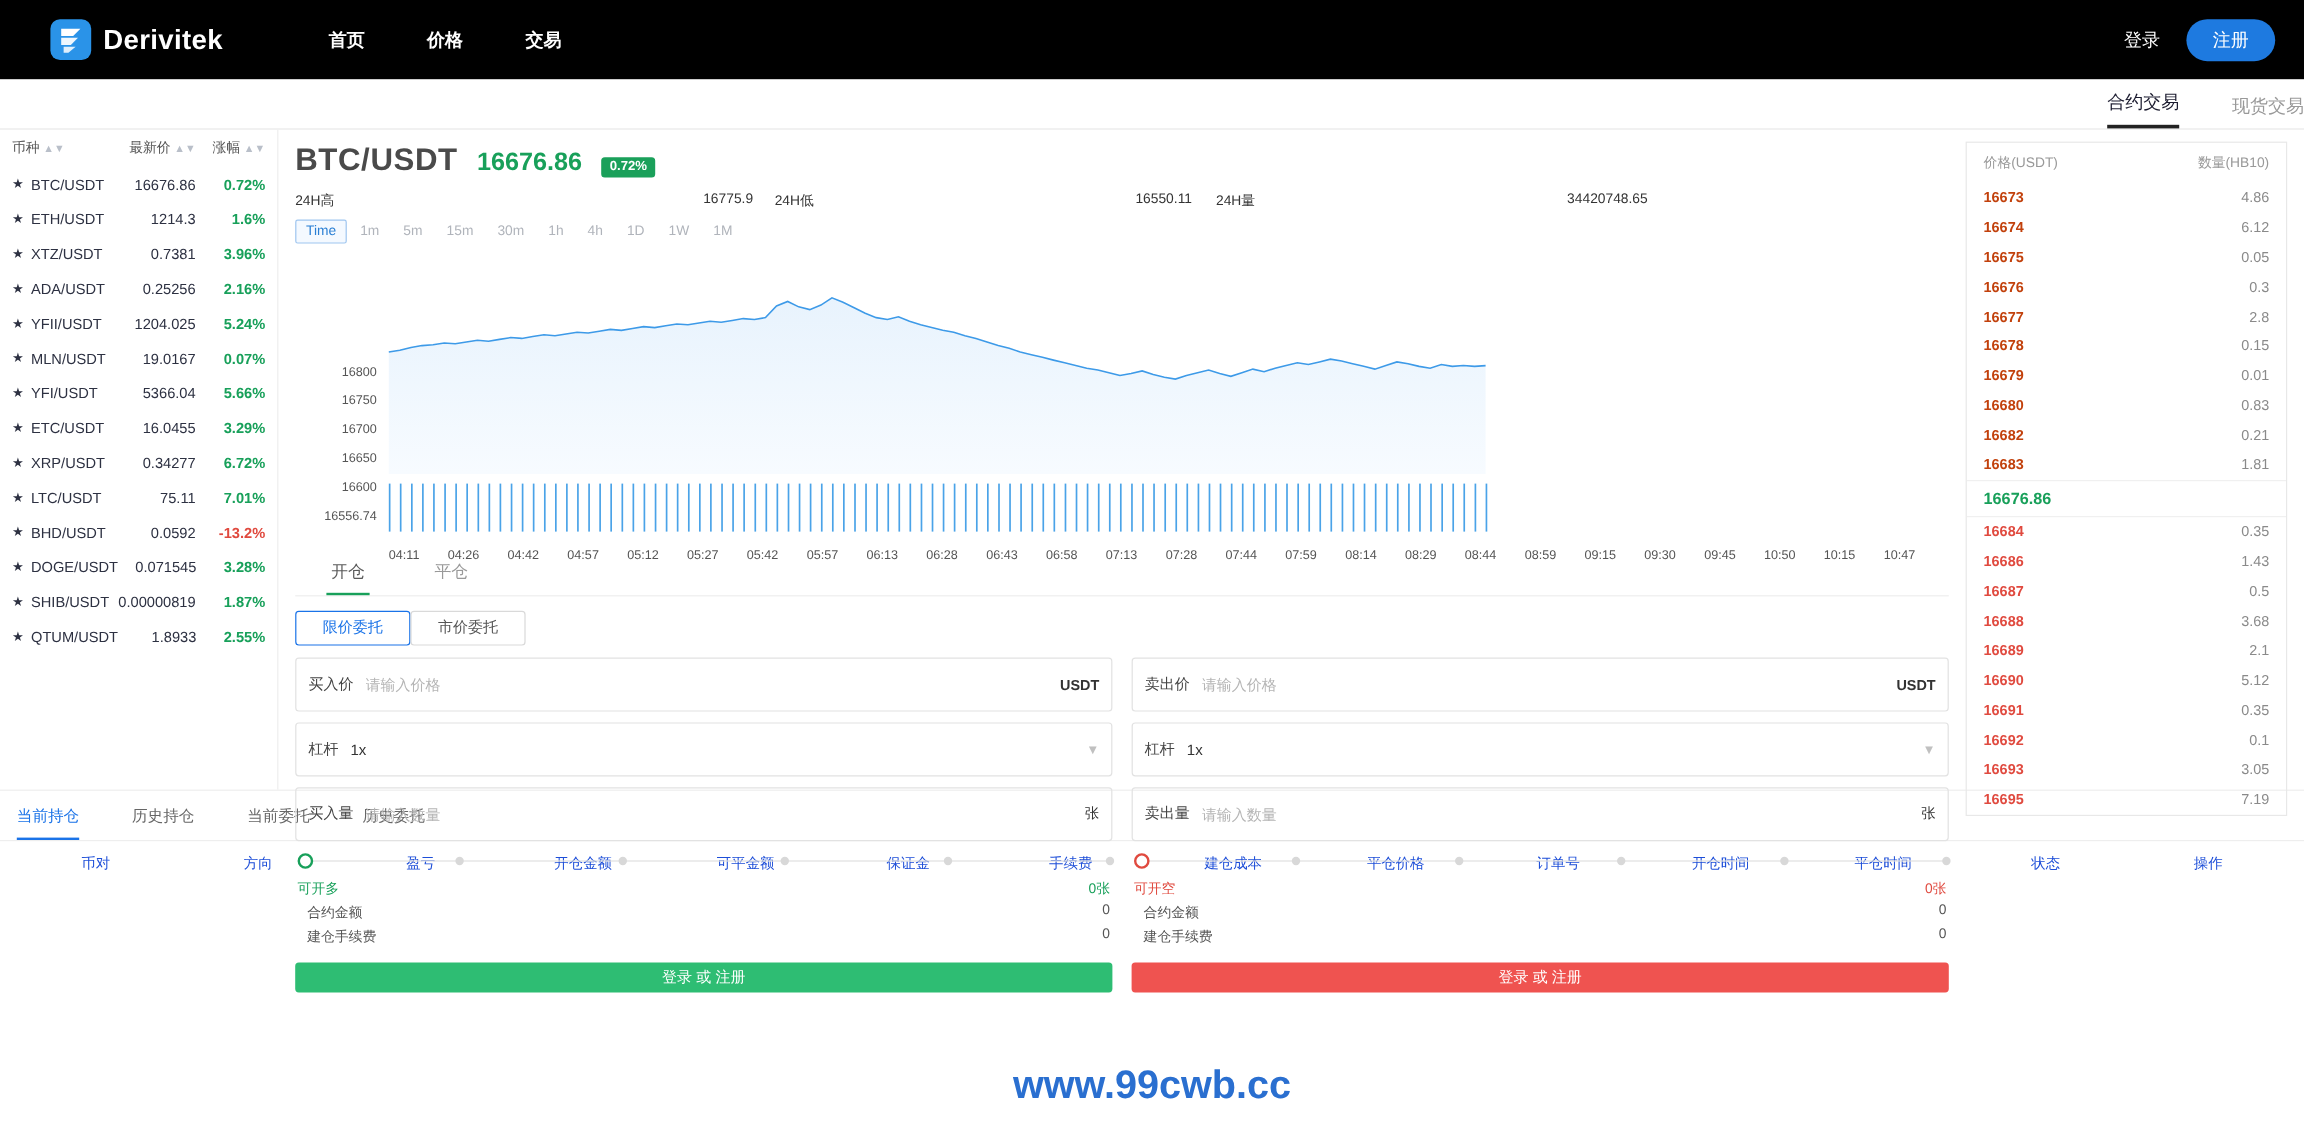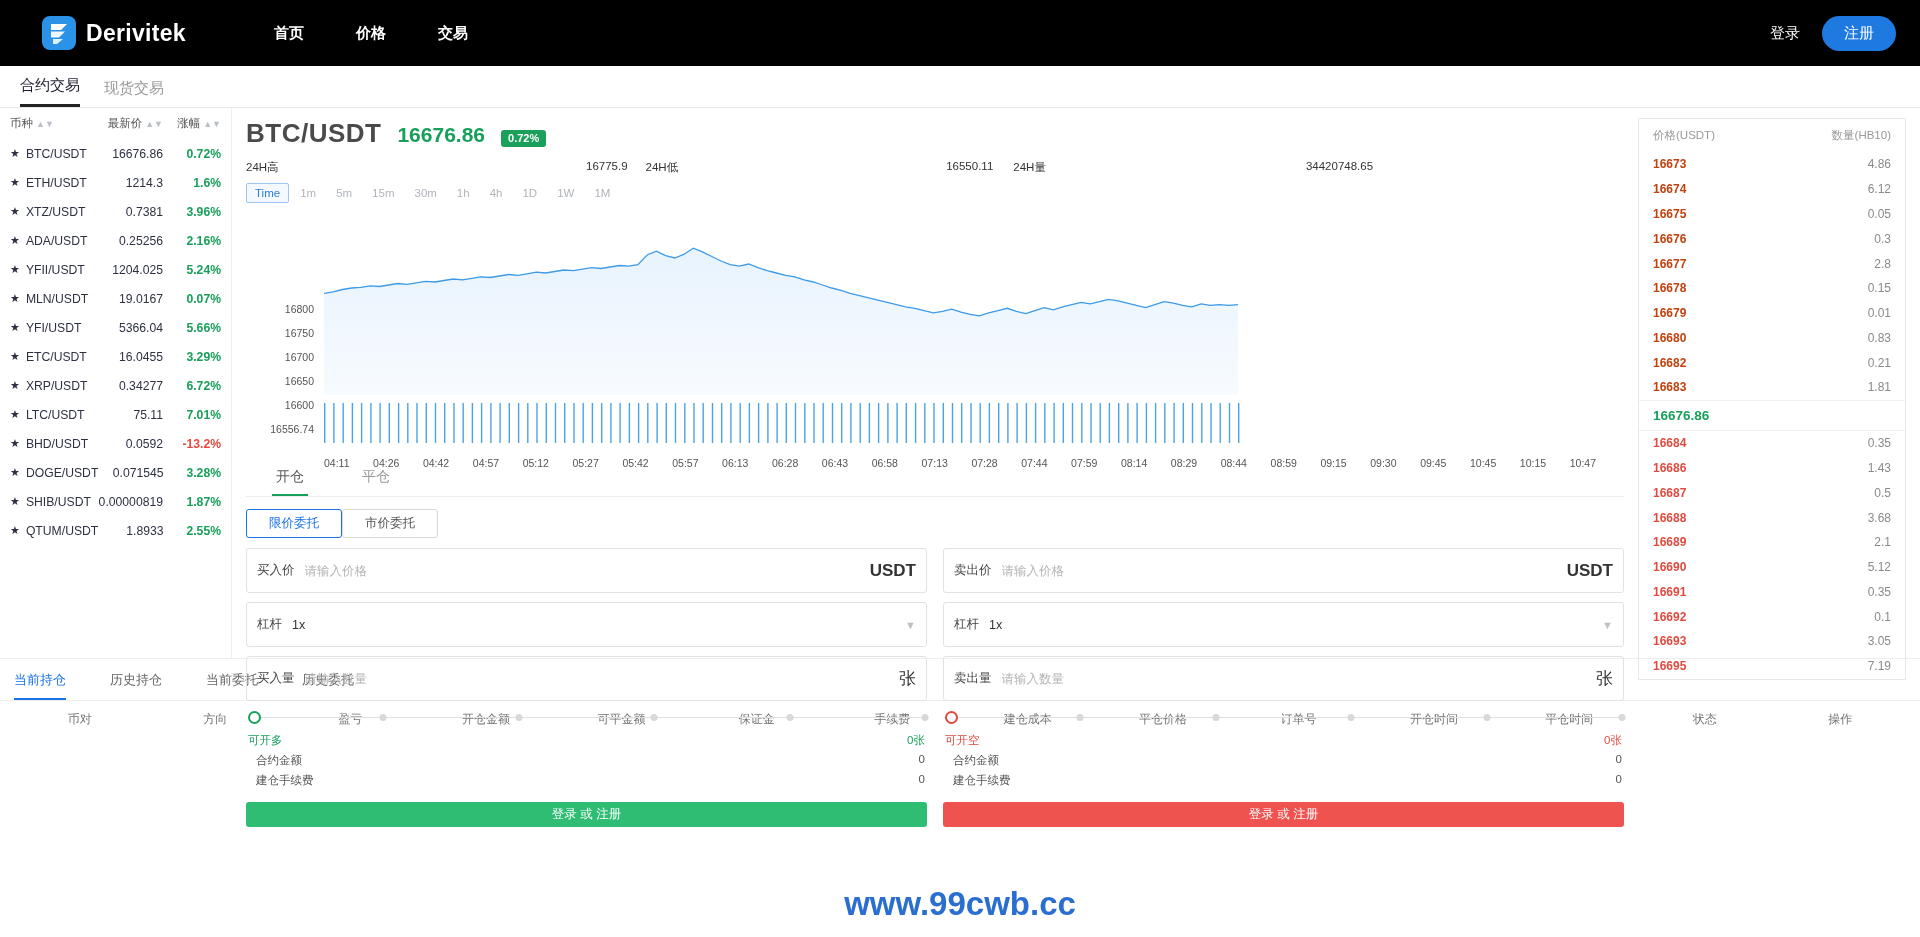--- a/index.html
+++ b/index.html
@@ -15,21 +15,21 @@
   .logo-mark { width:34px; height:34px; border-radius:8px; background:#2a93e8; position:relative; }
   .logo-mark svg { position:absolute; left:6px; top:5px; }
   .logo-text { color:#fff; font-size:23px; font-weight:bold; letter-spacing:.3px; }
   .nav-items { display:flex; gap:52px; margin-left:88px; }
   .nav-item { color:#fff; font-size:15px; font-weight:bold; cursor:pointer;font-family:Liberation Mono, monospace; }
   .nav-right { margin-left:auto; display:flex; align-items:center; gap:22px; }
   .login-link { color:#fff; font-size:15px; cursor:pointer; }
   .register-btn { background:#1e7ae0; color:#fff; font-size:15px; padding:8px 22px; border-radius:18px; border:none; cursor:pointer; font-family:inherit; }
 
   
-  .tabbar { height:42px; border-bottom:1px solid #e8e8e8; display:flex; align-items:flex-end; padding-left:20px; gap:24px; }
+  .tabbar { height:42px; border-bottom:1px solid #e8e8e8; display:flex; align-items:flex-end; padding-left:20px; gap:44px;justify-content:flex-end; }
   .tabbar .tab { font-size:15px; padding-bottom:9px; cursor:pointer; color:#999; }
   .tabbar .tab.active { color:#1a1a2e; border-bottom:3px solid #222; font-weight:500; }
 
   
   .main { display:flex; height:550px; }
 
   
   .sidebar { width:232px; border-right:1px solid #eee; flex-shrink:0; }
   .sb-head { display:flex; font-size:11.5px; color:#555; padding:8px 10px 8px 10px; }
   .sb-head .c1 { flex:1; }
@@ -74,21 +74,21 @@
   .ft.active { color:#5a5a5a; border-bottom:2px solid #18a05a; }
   .forms { display:flex; gap:16px; margin-top:12px; }
   .fcol { flex:1; min-width:0; }
   .otypes { display:flex; margin-bottom:10px; }
   .ot { font-size:12.5px; padding:5px 22px; border:1px solid #d9d9d9; border-radius:3px; color:#555; cursor:pointer; background:#fff; font-family:inherit; }
   .ot.active { border-color:#1a73e8; color:#1a73e8; }
   .frow { display:flex; align-items:center; border:1px solid #e2e2e2; border-radius:3px; height:45px; padding:0 10px; margin-bottom:9px; font-size:12.5px; }
   .frow .lbl { color:#444; margin-right:10px; white-space:nowrap; }
   .frow input { border:none; outline:none; flex:1; font-size:12.5px; font-family:inherit; color:#333; min-width:0; background:transparent; }
   .frow input::placeholder { color:#b5b5b5; }
-  .frow .suffix { color:#333; font-weight:bold; font-size:17px; }
+  .frow .suffix { color:#333; font-weight:bold; font-size:12px; }
   .frow .suffix.plain { font-weight:normal; }
   .chev { color:#c0c0c0; font-size:11px; }
   .slider { position:relative; height:16px; margin:9px 2px 4px; }
   .srail { position:absolute; left:0; right:0; top:7px; height:1px; background:#e0e0e0; }
   .sdot { position:absolute; top:4px; width:7px; height:7px; border-radius:50%; background:#d8d8d8; transform:translateX(-50%); }
   .shandle { position:absolute; top:1px; width:13px; height:13px; border-radius:50%; border:2px solid #18a05a; background:#fff; }
   .shandle.red { border-color:#e04a3f; }
   .finfo { font-size:11.5px; margin-top:3px; }
   .finfo .r { display:flex; justify-content:space-between; padding:2.5px 2px; }
   .finfo .r .k { color:#555; padding-left:8px; }
@@ -109,21 +109,21 @@
   .bk-row .p.ask { color:#c2410c;text-align:center; }
   .bk-row .p.bid { color:#e04a3f; }
   .bk-row .q { color:#8a8a8a; }
   .bk-mid { padding:7px 14px; border-top:1px solid #f0f0f0; border-bottom:1px solid #f0f0f0; font-size:13.5px; font-weight:bold; color:#18a05a; }
 
   
   .bottom { border-top:1px solid #eee; }
   .btabs { display:flex; gap:44px; padding:12px 14px 0 14px; }
   .bt { font-size:13px; color:#666; padding-bottom:9px; cursor:pointer; }
   .bt.active { color:#1a73e8; border-bottom:2px solid #1a73e8; }
-  .bthead { display:flex; border-top:1px solid #eee; padding:10px 12px; font-size:12px; color:#737373; }
+  .bthead { display:flex; border-top:1px solid #eee; padding:10px 12px; font-size:12px; color:#1d4ed8; }
   .bthead span { flex:1; text-align:center; }
 </style>
 </head>
 <body>
 
 <div class="topnav">
   <div class="logo-wrap">
     <div class="logo-mark">
       <svg width="22" height="24" viewBox="0 0 22 24">
         <path d="M3 3 H19 L13 9 H3 Z" fill="#fff"></path>
@@ -441,21 +441,21 @@
           <span>07:28</span>
           <span>07:44</span>
           <span>07:59</span>
           <span>08:14</span>
           <span>08:29</span>
           <span>08:44</span>
           <span>08:59</span>
           <span>09:15</span>
           <span>09:30</span>
           <span>09:45</span>
-          <span>10:45</span>
+          <span>10:50</span>
           <span>10:15</span>
           <span>10:47</span>
         </div>
 
     </div>
 
     <div class="formtabs">
       <span class="ft active">开仓</span>
       <span class="ft">平仓</span>
     </div>

